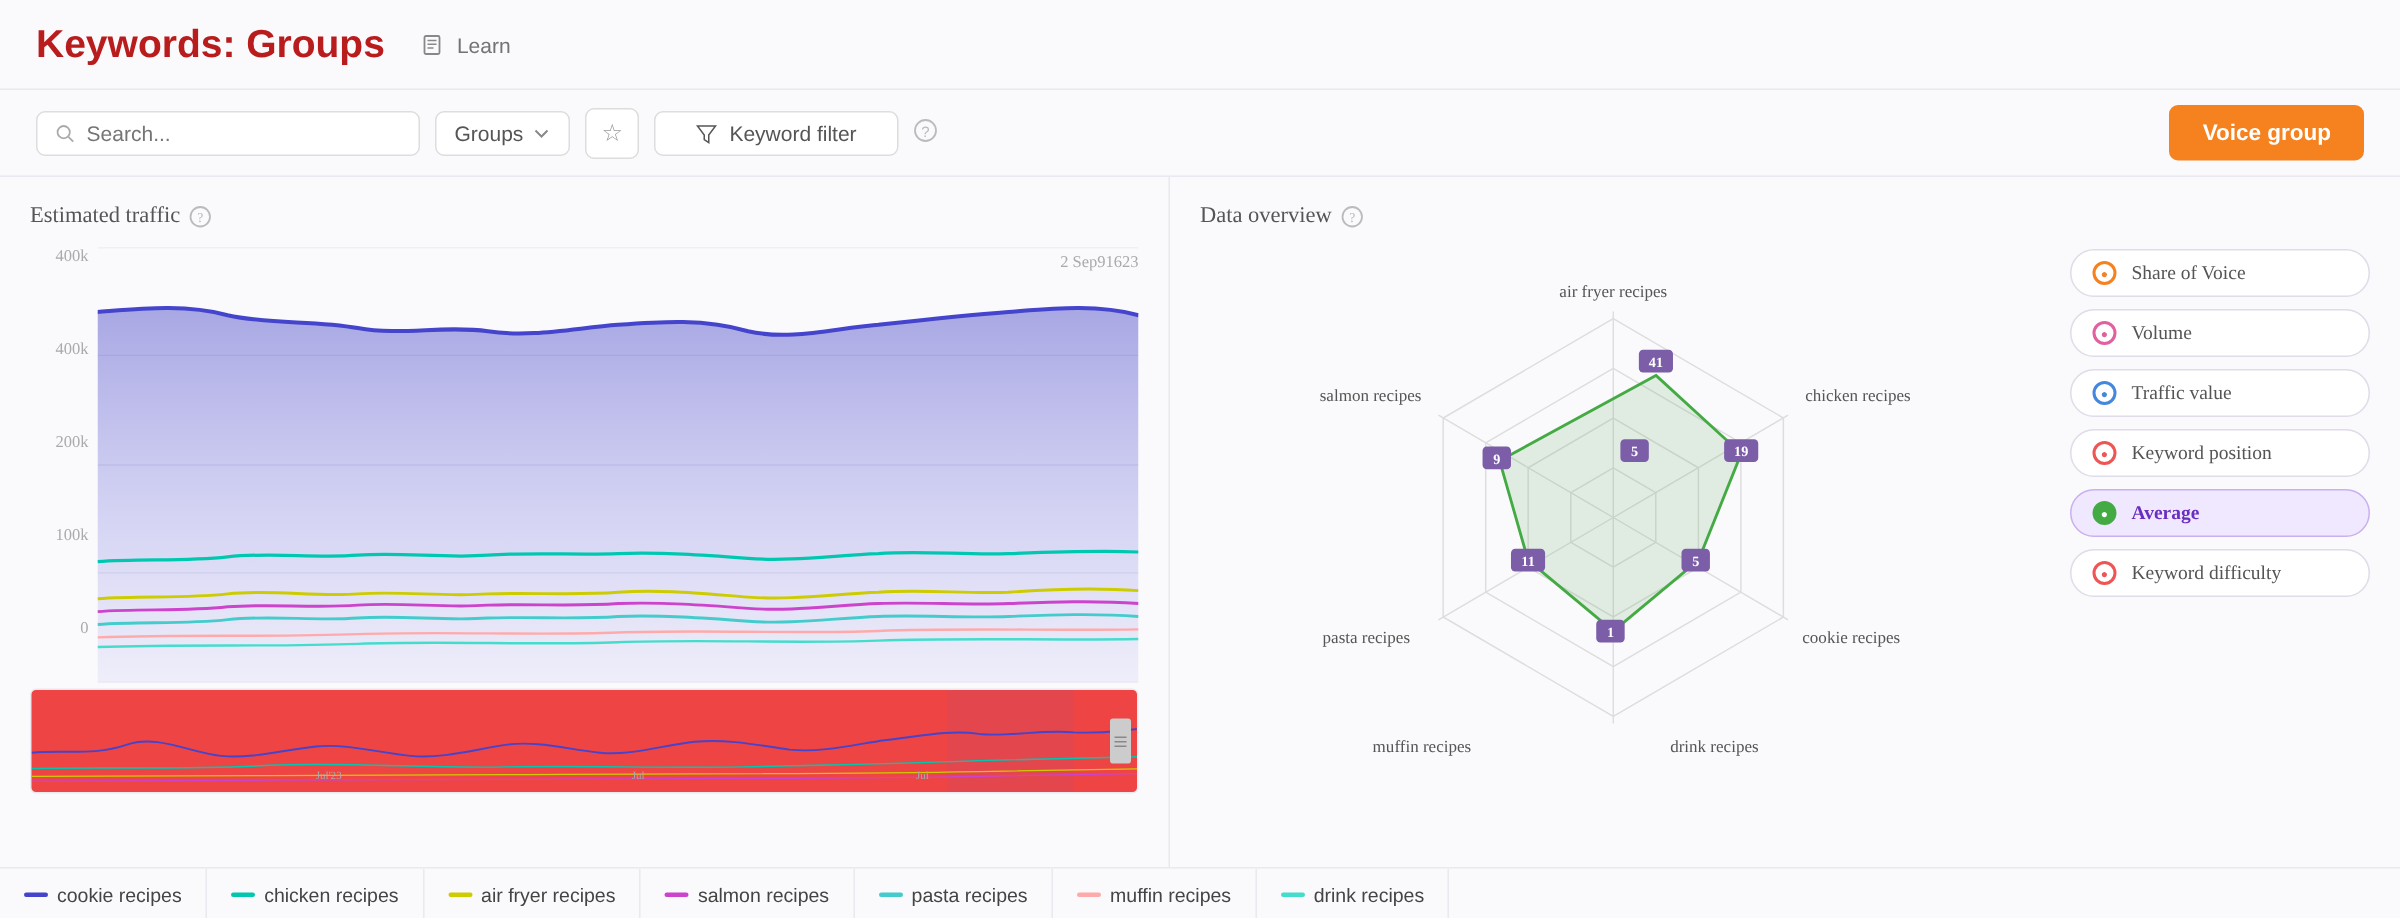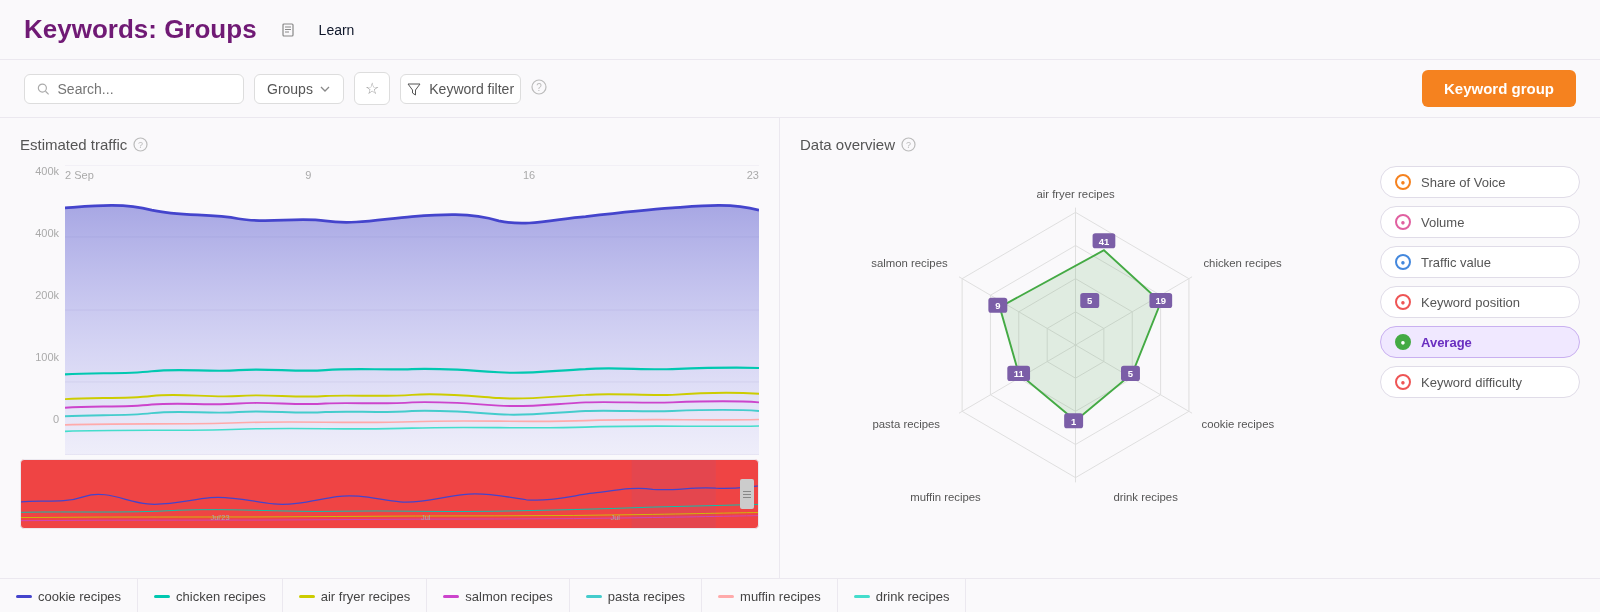--- a/index.html
+++ b/index.html
@@ -16,29 +16,29 @@
     .header {
       display: flex;
       align-items: center;
       padding: 14px 24px;
       background: #faf9fb;
       border-bottom: 1px solid #ebe8ef;
     }
     .page-title {
       font-size: 26px;
       font-weight: 700;
-      color: #701a75;
+      color: #b91c1c;
       margin-right: 16px;
     }
     .learn-btn {
       display: flex;
       align-items: center;
-      gap: 24px;
+      gap: 10px;
       font-size: 14px;
-      color: #0f172a;
+      color: #737373;
       cursor: pointer;
       padding: 4px 8px;
       border-radius: 4px;
     }
 
     
     .toolbar {
       display: flex;
       align-items: center;
       padding: 10px 24px;
@@ -47,21 +47,21 @@
       gap: 10px;
     }
     .search-box {
       display: flex;
       align-items: center;
       background: #fff;
       border: 1px solid #ddd;
       border-radius: 6px;
       padding: 6px 12px;
       gap: 8px;
-      width: 220px;
+      width: 256px;
     }
     .search-box input {
       border: none;
       outline: none;
       font-size: 14px;
       color: #999;
       background: transparent;
       width: 100%;
     }
     .groups-dropdown {
@@ -85,21 +85,21 @@
       font-size: 16px;
       color: #999;
     }
     .keyword-filter {
       display: flex;
       align-items: center;
       gap: 8px;
       background: #fff;
       border: 1px solid #ddd;
       border-radius: 6px;
-      padding: 6px 6px;
+      padding: 6px 27px;
       cursor: pointer;
       font-size: 14px;
       color: #555;
     }
     .help-icon {
       color: #aaa;
       font-size: 14px;
       cursor: pointer;
     }
     .spacer { flex: 1; }
@@ -111,20 +111,21 @@
       padding: 10px 22px;
       font-size: 15px;
       font-weight: 600;
       cursor: pointer;
     }
 
     
     .main-content {
       display: flex;
       height: 460px;
+      font-family: Liberation Serif, serif;
     }
 
     
     .left-panel {
       flex: 0 0 780px;
       border-right: 1px solid #ebe8ef;
       padding: 18px 20px 0 20px;
       background: #faf9fb;
       position: relative;
       overflow: hidden;
@@ -166,21 +167,21 @@
       right: 0;
       top: 0;
       bottom: 0;
     }
     .chart-svg {
       width: 100%;
       height: 100%;
     }
     .x-axis {
       display: flex;
-      justify-content: space-between;
+      justify-content: flex-end;
       padding: 4px 0 0 45px;
       font-size: 11px;
       color: #aaa;
     }
 
     
     .mini-chart {
       height: 70px;
       background: #ef4444;
       border: 1px solid #ebe8ef;
@@ -337,21 +338,21 @@
     </svg>
     <span>Keyword filter</span>
   </div>
   <div class="help-icon">
     <svg width="16" height="16" viewBox="0 0 16 16">
       <circle cx="8" cy="8" r="7" stroke="#bbb" stroke-width="1.2" fill="none"></circle>
       <text x="8" y="12" text-anchor="middle" font-size="10" fill="#bbb">?</text>
     </svg>
   </div>
   <div class="spacer"></div>
-  <button class="create-group-btn">Keyword group</button>
+  <button class="create-group-btn">Voice group</button>
 </div>
 
 <div class="main-content">
 
   <div class="left-panel">
     <div class="panel-title">
       <span>Estimated traffic</span>
       <svg width="15" height="15" viewBox="0 0 15 15">
         <circle cx="7.5" cy="7.5" r="6.5" stroke="#bbb" stroke-width="1.2" fill="none"></circle>
         <text x="7.5" y="11" text-anchor="middle" font-size="9" fill="#bbb">?</text>

